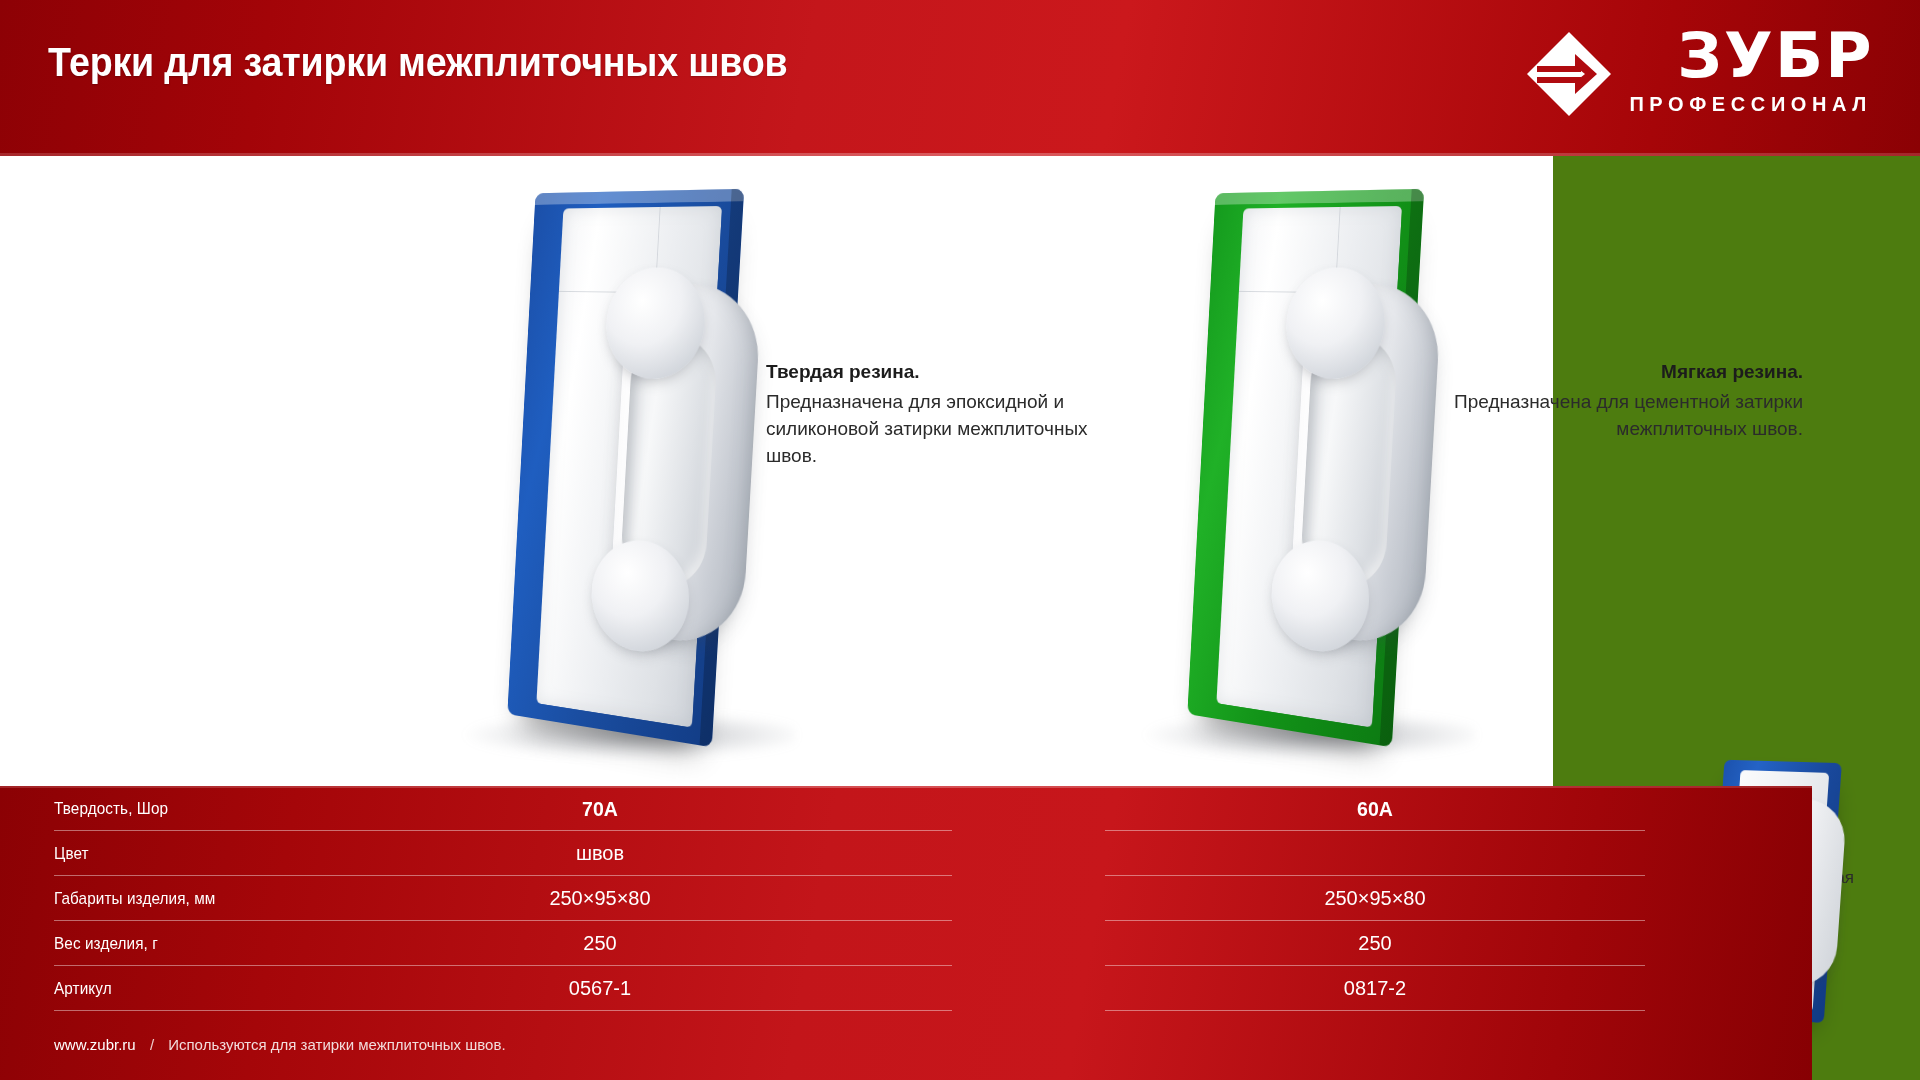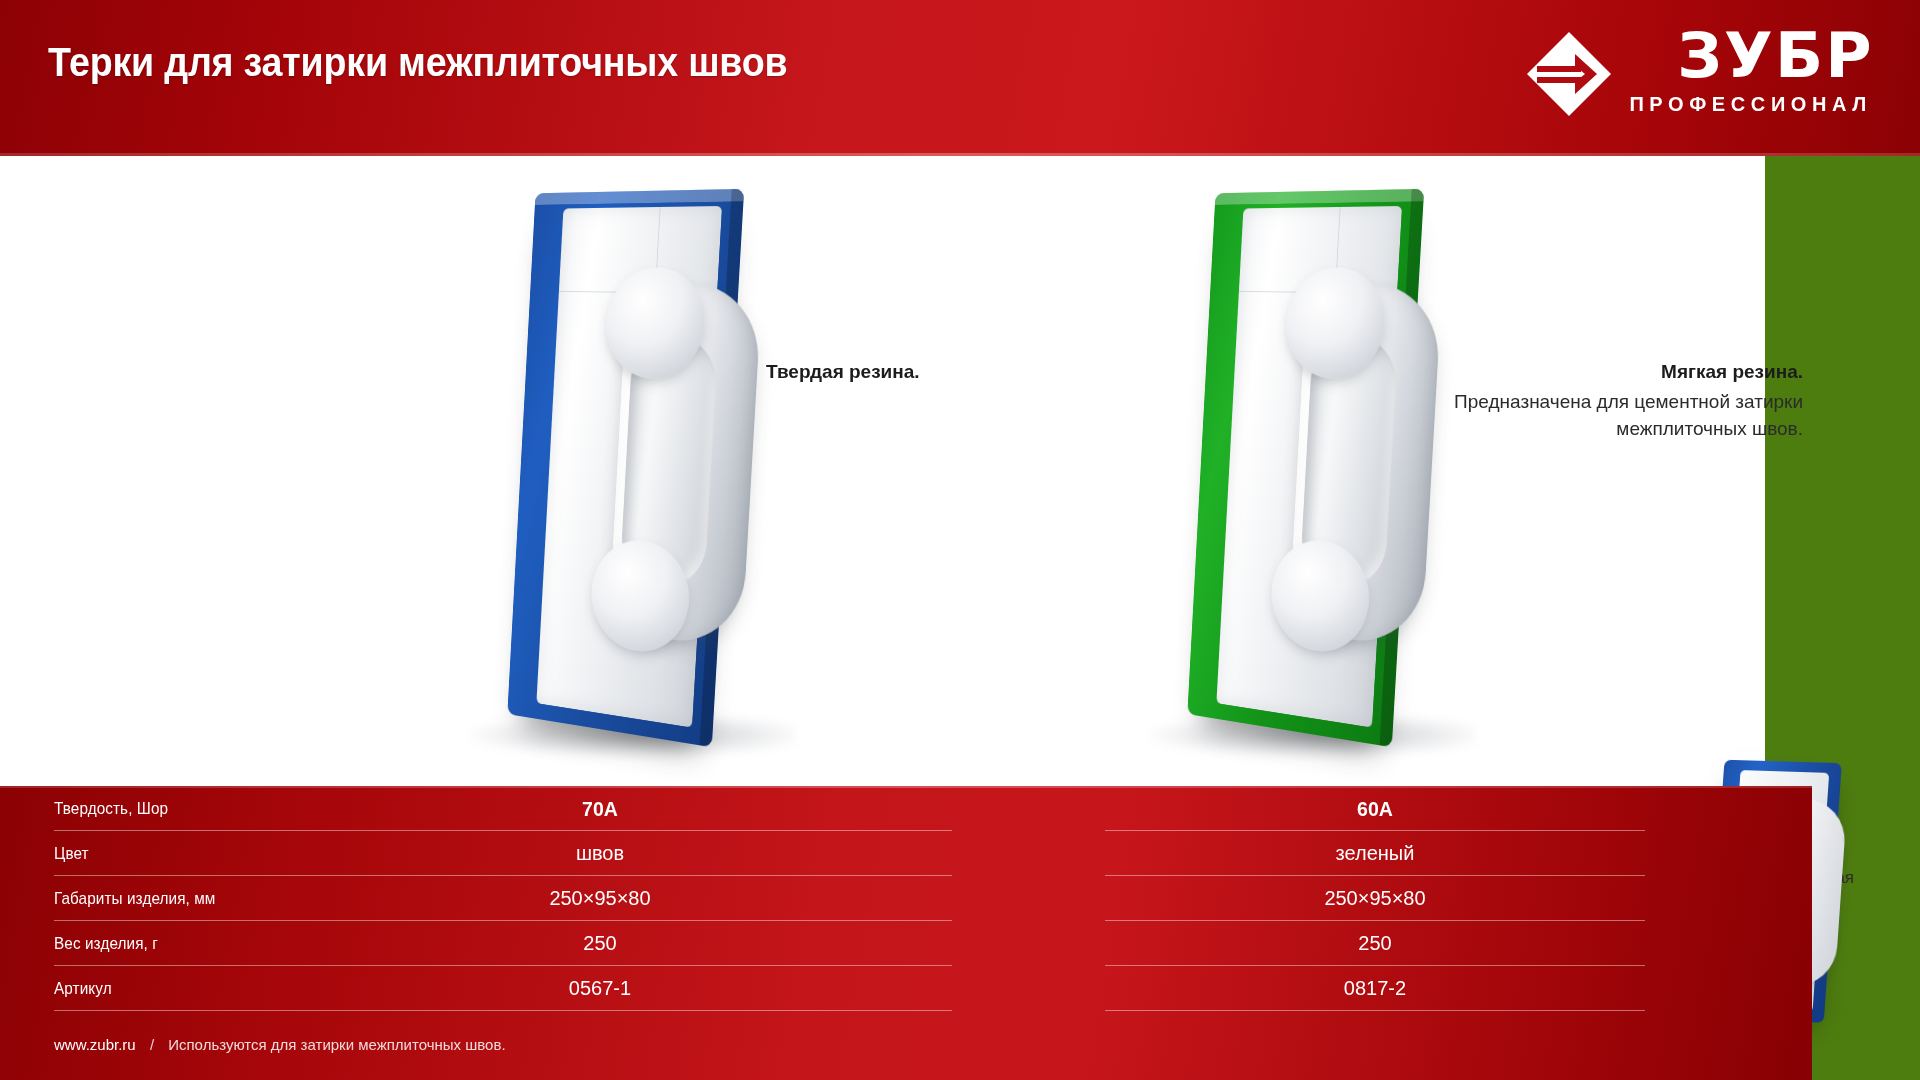--- a/index.html
+++ b/index.html
@@ -36,21 +36,21 @@
     color:#fff;font-size:62px;font-weight:bold;line-height:.96;letter-spacing:2px;
     font-family:"DejaVu Sans","Liberation Sans",sans-serif;
     transform:scaleX(1.02);transform-origin:right center;
   }
   .logo-sub{
     color:#fff;font-size:20px;font-weight:bold;letter-spacing:5.6px;
     margin-top:7px;margin-right:2px;
   }
 
   
-  .stage{position:absolute;left:0;top:156px;width:1765px;height:630px;background:#fff;}
+  .stage{position:absolute;left:0;top:156px;width:1553px;height:630px;background:#fff;}
 
   .product{position:absolute;}
   .prod-blue{left:505px;top:36px;}
   .prod-green{left:1185px;top:36px;}
 
   .float-wrap{position:relative;width:268px;height:560px;}
   .float-shadow{
     position:absolute;left:-40px;bottom:-6px;width:330px;height:46px;
     background:radial-gradient(ellipse at 52% 50%,rgba(90,95,105,.42) 0%,rgba(120,125,135,.18) 45%,rgba(255,255,255,0) 72%);
     filter:blur(5px);
@@ -259,20 +259,21 @@
             <div class="handle-hole"></div>
           </div>
           <div class="knuckle top"></div>
           <div class="knuckle bottom"></div>
         </div>
       </div>
     </div>
 
     <div class="callout callout-blue">
       <p class="callout-title">Твердая резина.</p>
+      <p class="callout-body">Предназначена для эпоксидной и силиконовой затирки межплиточных швов.</p>
     </div>
 
     <div class="callout callout-green">
       <p class="callout-title">Мягкая резина.</p>
       <p class="callout-body">Предназначена для цементной затирки межплиточных швов.</p>
     </div>
 
     <div class="pack-note">
       <div>Упаковка:</div>
       <div>этикетка бумажная</div>
@@ -305,21 +306,20 @@
         <span class="label">Твердость, Шор</span>
         <span class="v1">70A</span>
         <span class="v2">60A</span>
         <span class="rule-left"></span>
         <span class="rule-right"></span>
       </div>
 
       <div class="srow">
         <span class="label">Цвет</span>
         <span class="v1">швов</span>
-        <span class="v2">зеленый</span>
         <span class="rule-left"></span>
         <span class="rule-right"></span>
       </div>
 
       <div class="srow">
         <span class="label">Габариты изделия, мм</span>
         <span class="v1">250×95×80</span>
         <span class="v2">250×95×80</span>
         <span class="rule-left"></span>
         <span class="rule-right"></span>

